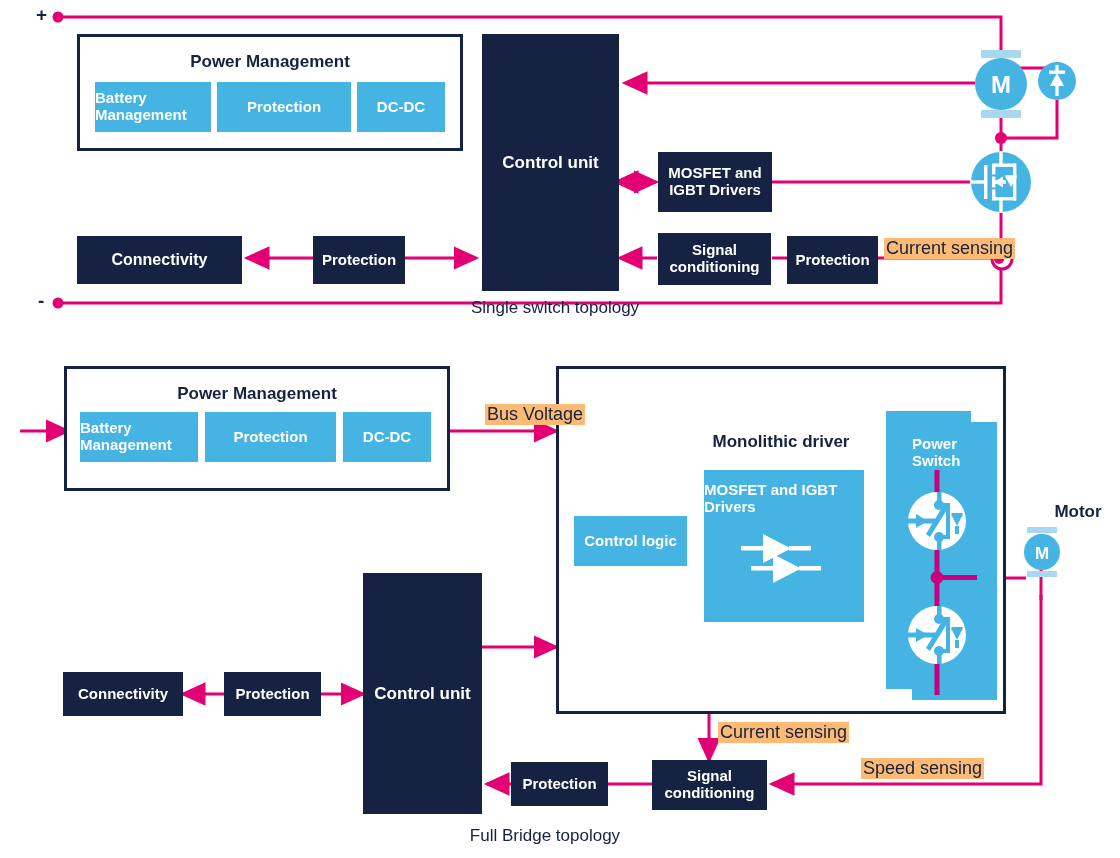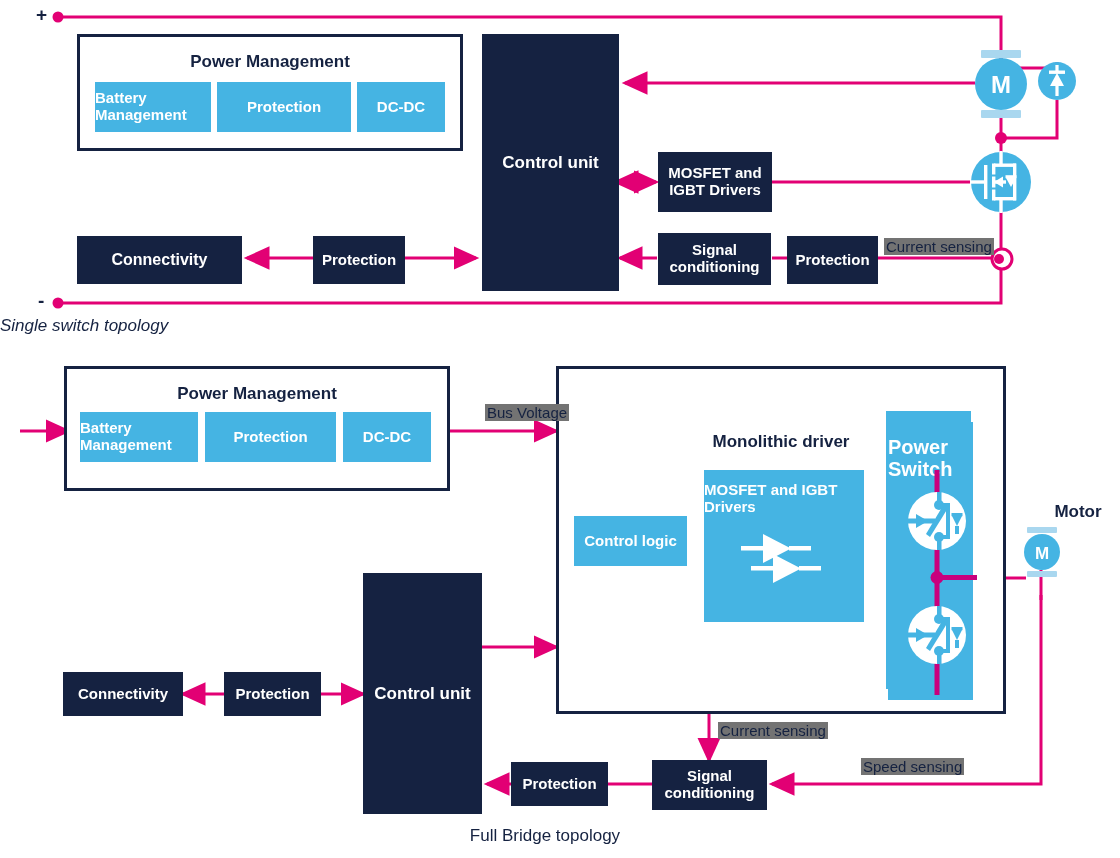--- a/index.html
+++ b/index.html
@@ -64,24 +64,24 @@
     position: absolute;
     color: #152241;
     font-size: 17px;
     text-align: center;
     z-index: 7;
     white-space: nowrap;
   }
   .edge-label {
     position: absolute;
     color: #152241;
-    font-size: 15px;
+    font-size: 18px;
     white-space: nowrap;
     z-index: 9;
-    background: #737373;
+    background: #fdba74;
     padding: 0 2px;
   }
   .term-label {
     position: absolute;
     color: #152241;
     font-size: 19px;
     font-weight: bold;
     z-index: 9;
   }
   svg.wires {
@@ -248,21 +248,21 @@
     <rect x="29.3" y="0" width="3.4" height="14" fill="#ffffff"></rect>
     <rect x="29.3" y="48" width="3.4" height="14" fill="#ffffff"></rect>
 
     <path d="M24,31 L33,25.5 L33,36.5 z" fill="#ffffff"></path>
     <rect x="24" y="29.3" width="12" height="3.4" fill="#ffffff"></rect>
 
     <path d="M36,27 L46,27 L41,36 z" fill="#ffffff"></path>
     <rect x="35.5" y="24.2" width="11" height="3" fill="#ffffff"></rect>
   </svg>
 
-  <div class="caption" style="left:0px; top:316px; width:1110px; text-align:left;font-style:italic;">Single switch topology</div>
+  <div class="caption" style="left:0px; top:298px; width:1110px; text-align:center;">Single switch topology</div>
 
   <div class="outline-box" style="left:64px; top:366px; width:386px; height:125px;"></div>
   <div class="group-title" style="left:64px; top:384px; width:386px; font-size:17px;">Power Management</div>
 
   <div class="blue-box" style="left:80px; top:412px; width:118px; height:50px; font-size:15px;">
     <span>Battery Management</span>
   </div>
   <div class="blue-box" style="left:205px; top:412px; width:131px; height:50px; font-size:15px;">
     <span>Protection</span>
   </div>
@@ -288,23 +288,23 @@
       <path d="M24,12 L24,41 L52,26.5 z" fill="#ffffff"></path>
       <rect x="50" y="24" width="22" height="4.5" fill="#ffffff"></rect>
       <rect x="12" y="44" width="22" height="4.5" fill="#ffffff"></rect>
       <path d="M34,32 L34,61 L62,46.5 z" fill="#ffffff"></path>
       <rect x="60" y="44" width="22" height="4.5" fill="#ffffff"></rect>
     </svg>
   </div>
 
   <div class="blue-box" style="left:886px; top:411px; width:85px; height:278px; z-index:5;"></div>
 
-  <div class="blue-box" style="left:888px; top:422px; width:85px; height:278px;
+  <div class="blue-box" style="left:912px; top:422px; width:85px; height:278px;
               flex-direction:column; justify-content:flex-start;
-              padding-top:14px; font-size:20px; z-index:6;">
+              padding-top:14px; font-size:15px; z-index:6;">
     <span>Power Switch</span>
   </div>
 
   <svg class="sym" style="left:898px; top:470px; z-index:7;" width="85" height="225" viewBox="0 0 85 225">
 
     <rect x="36.5" y="0" width="5" height="225" fill="#c8007d"></rect>
 
     <rect x="39" y="105" width="40" height="5" fill="#c8007d"></rect>
     <circle cx="39" cy="107.5" r="6.5" fill="#c8007d"></circle>
 

